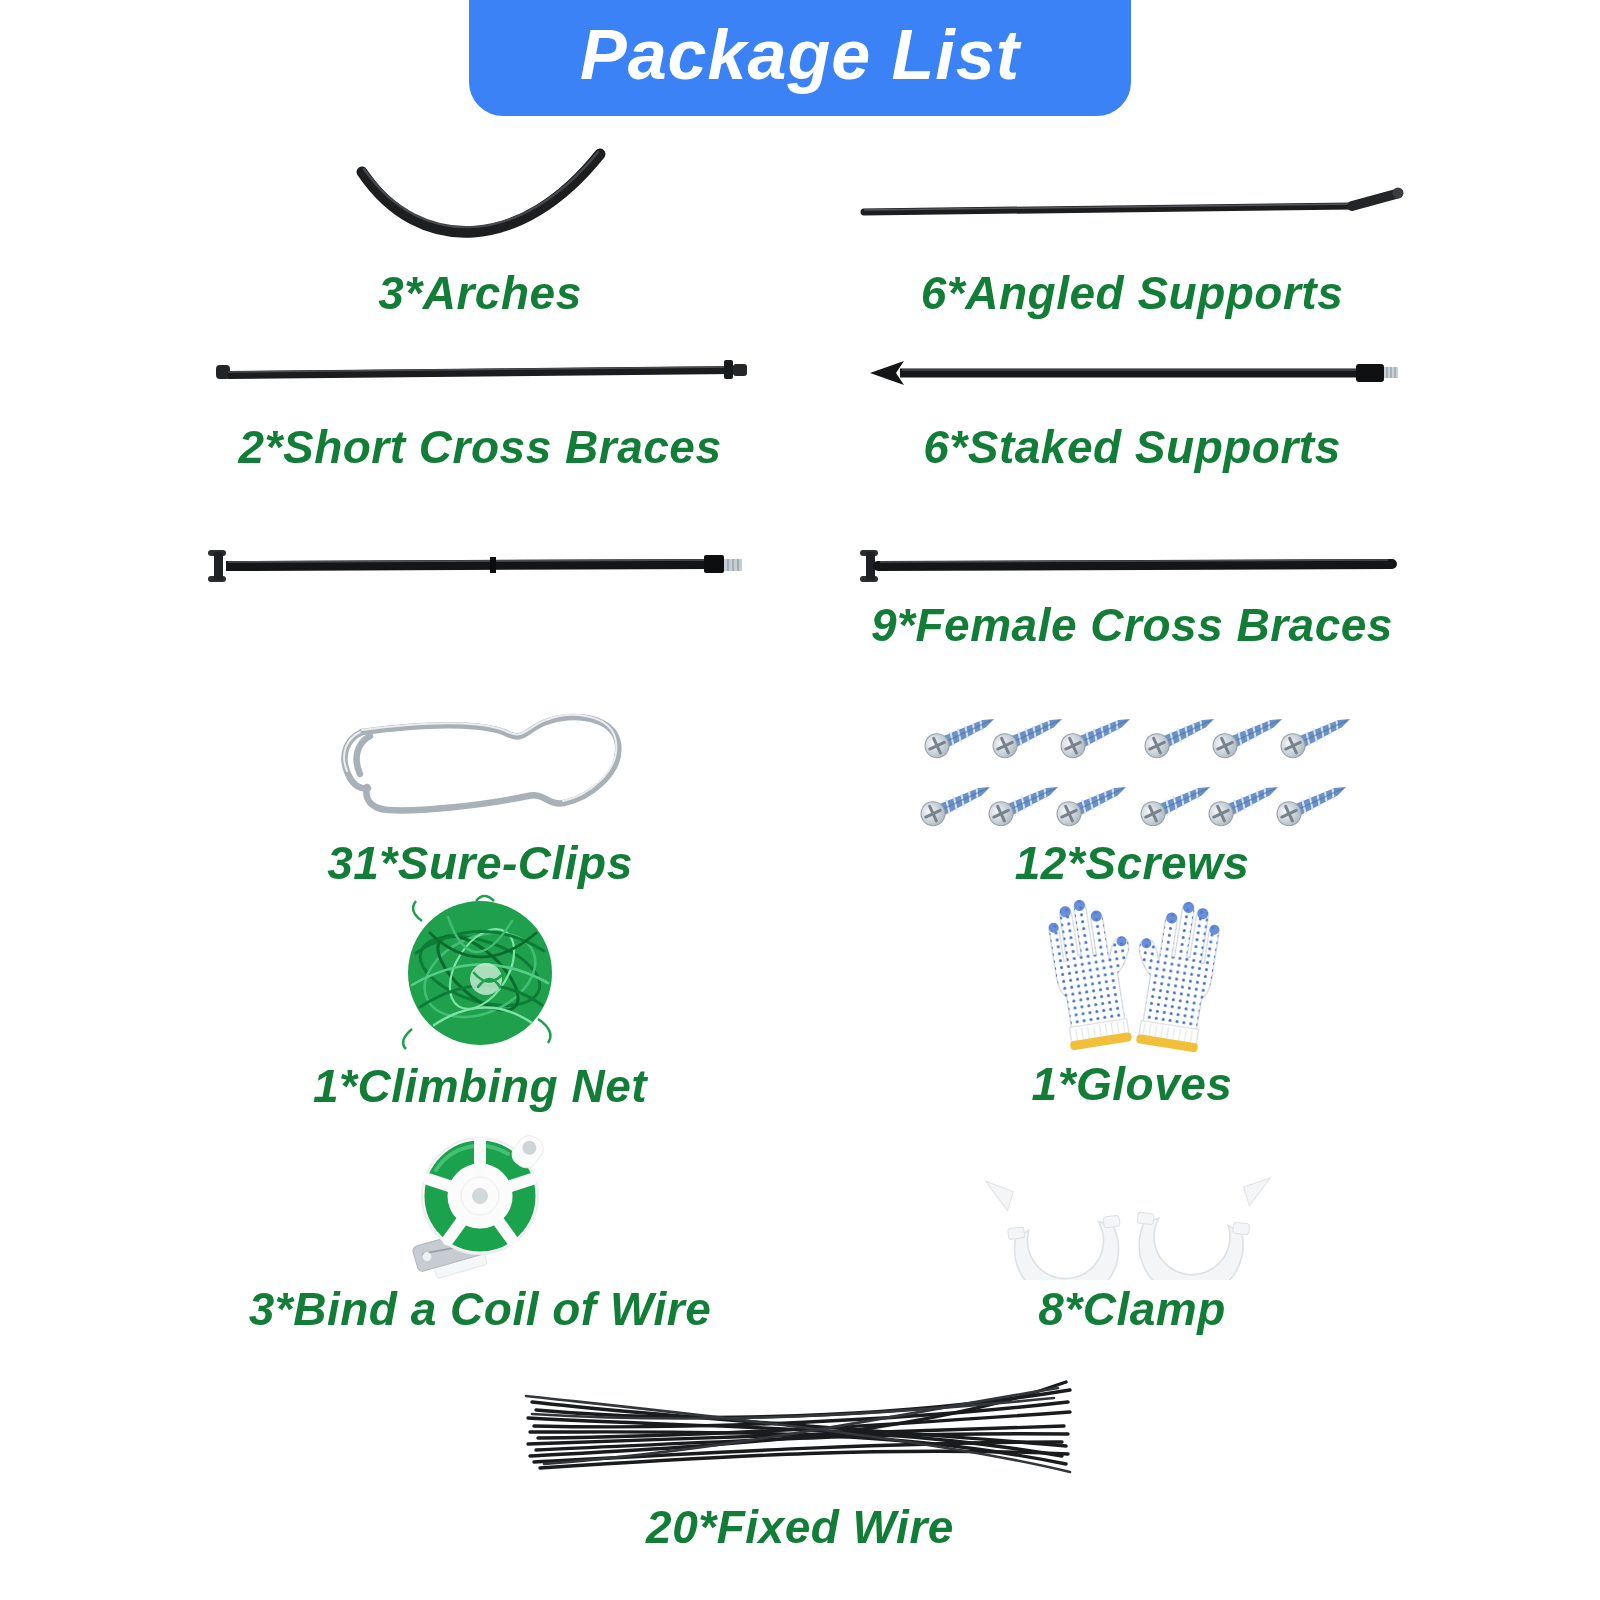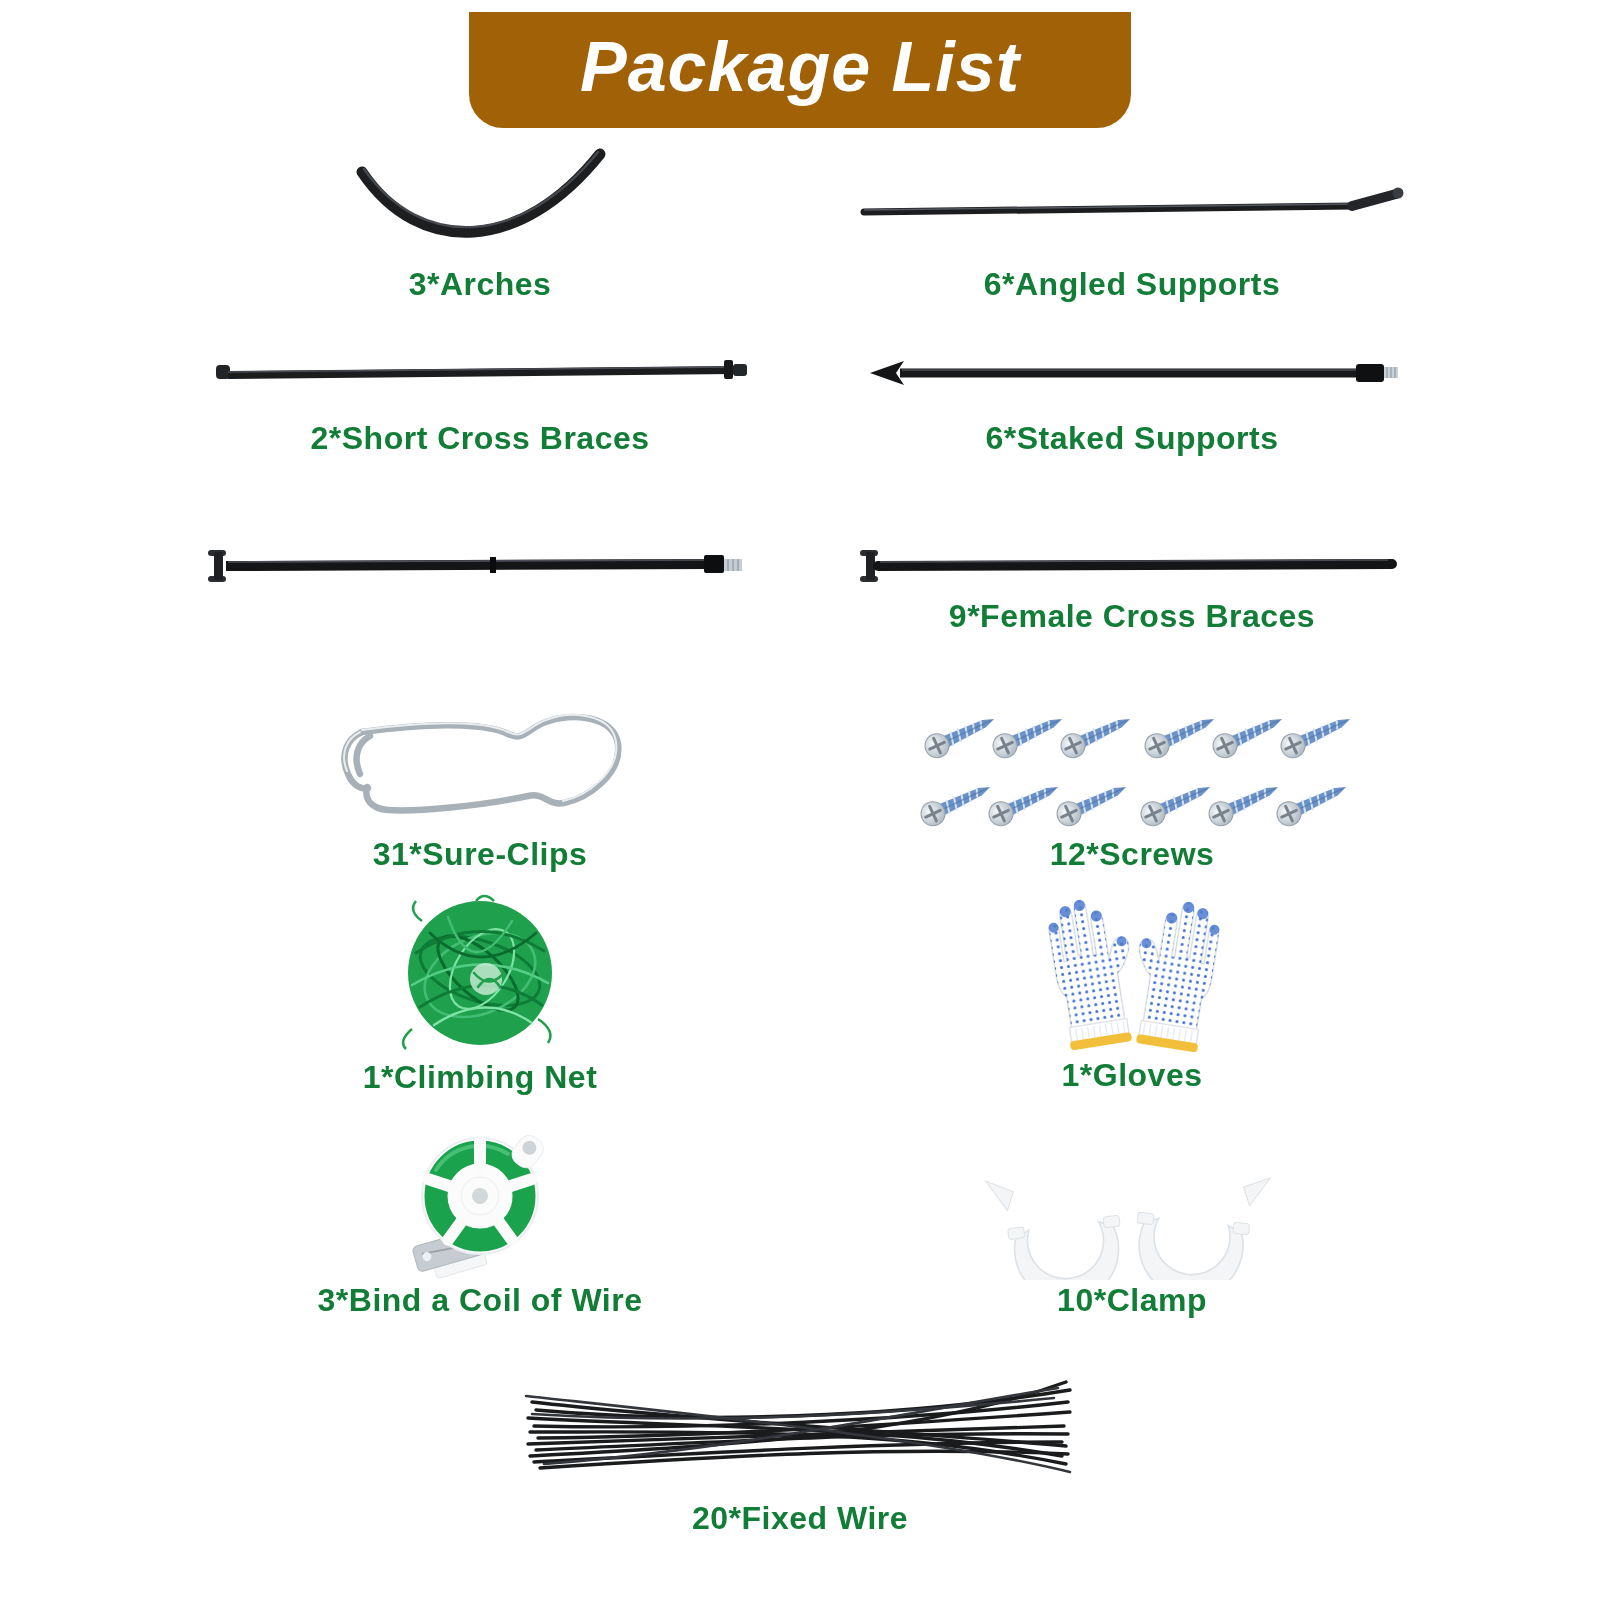--- a/index.html
+++ b/index.html
@@ -1,25 +1,25 @@
 <!DOCTYPE html>
 <html><head>
 <meta charset="utf-8">
 <style>
   html,body{margin:0;padding:0;background:#ffffff;}
   .page{position:relative;width:1600px;height:1600px;background:#ffffff;overflow:hidden;
         font-family:"Liberation Sans",sans-serif;}
   .banner{position:absolute;top:0;left:50%;transform:translateX(-50%);
-          width:662px;height:116px;background:#a16207;border-radius:0 0 34px 34px;
-          display:flex;align-items:center;justify-content:center;margin-top:12px;}
+          width:662px;height:116px;background:#3b82f6;border-radius:0 0 34px 34px;
+          display:flex;align-items:center;justify-content:center;}
   .banner h1{margin:0;color:#ffffff;font-size:70px;font-weight:700;font-style:italic;
              letter-spacing:1px;padding-bottom:6px;}
   .item{position:absolute;margin:0;display:flex;flex-direction:column;align-items:center;}
   .img{display:flex;align-items:center;justify-content:center;}
-  .lbl{color:#117d37;font-size:32px;font-weight:700;letter-spacing:.5px;
+  .lbl{color:#117d37;font-size:46px;font-weight:700;font-style:italic;letter-spacing:.5px;
        text-align:center;white-space:nowrap;}
   .colL{left:140px;width:680px;}
   .colR{left:792px;width:680px;}
   svg{display:block;}
 </style>
 </head>
 <body>
 
 <div class="page">
 
@@ -262,21 +262,21 @@
         <g transform="translate(80,86) rotate(-7)">
           <use href="#clampArc"></use>
           <polygon points="-46,-26 -72,-40 -54,-8" fill="#f3f5f6" stroke="#dde2e6"></polygon>
         </g>
         <g transform="translate(213,82) rotate(6)">
           <use href="#clampArc"></use>
           <polygon points="46,-26 72,-38 54,-8" fill="#f3f5f6" stroke="#dde2e6"></polygon>
         </g>
       </svg>
     </div>
-    <figcaption class="lbl" style="margin-top:2px">10*Clamp</figcaption>
+    <figcaption class="lbl" style="margin-top:2px">8*Clamp</figcaption>
   </figure>
 
   <figure class="item" style="left:400px;width:800px;top:1368px">
     <div class="img" style="height:118px">
       <svg width="580" height="118" viewBox="0 0 580 118">
         <g fill="none" stroke="#1a1b1d" stroke-width="3.4" stroke-linecap="round">
           <path d="M22,34 C180,52 400,64 556,78"></path>
           <path d="M26,42 C180,56 390,50 560,22"></path>
           <path d="M18,50 C200,60 380,58 552,88"></path>
           <path d="M24,58 C190,62 400,52 558,34"></path>

